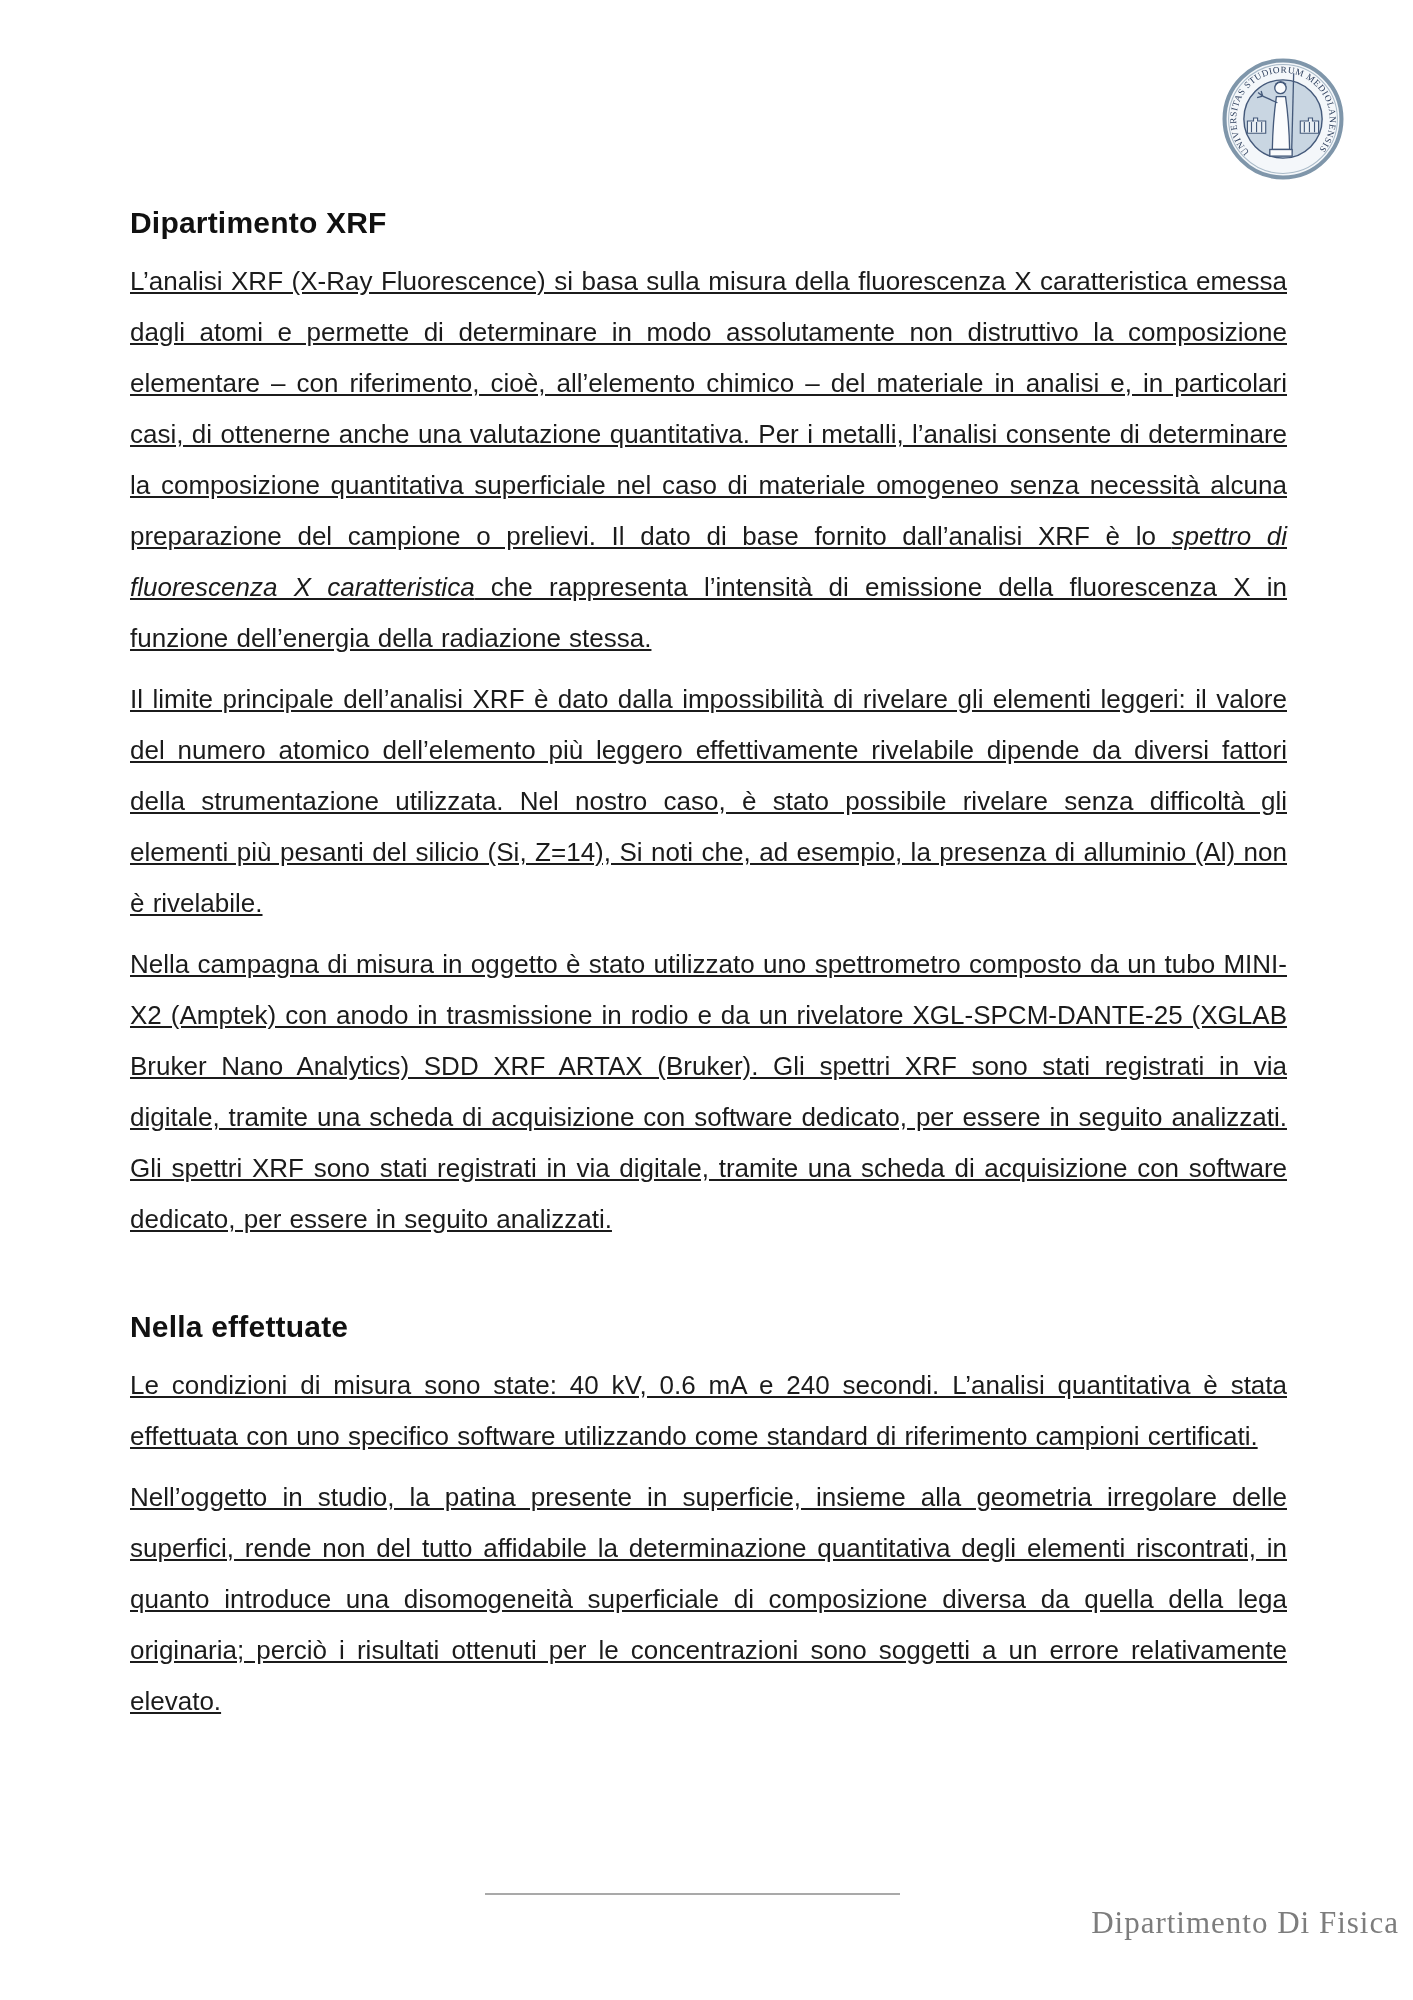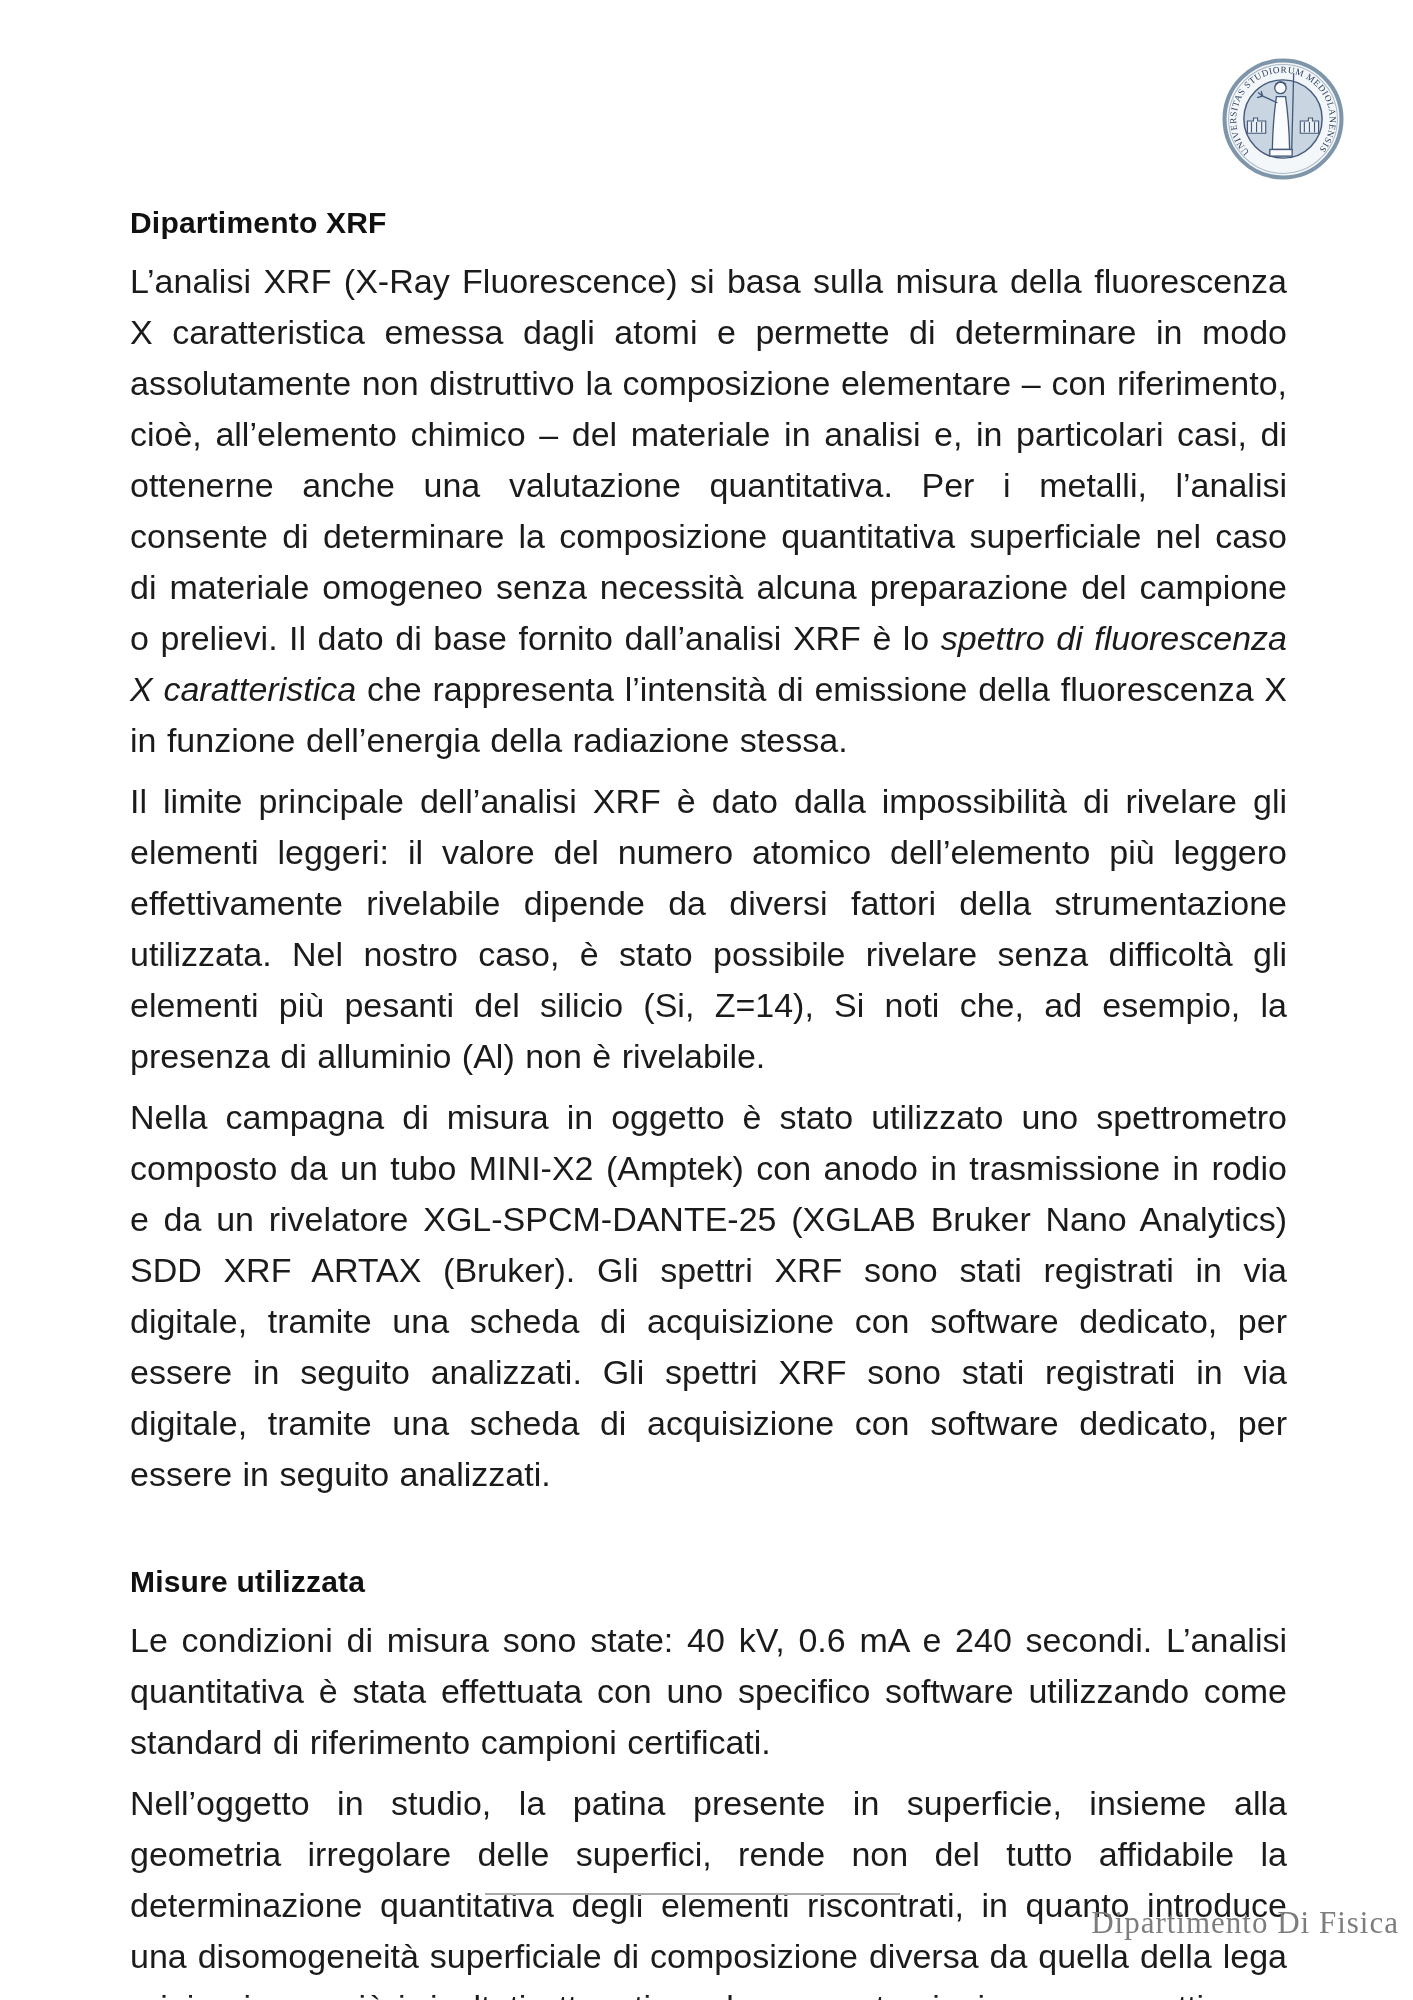--- a/index.html
+++ b/index.html
@@ -31,26 +31,27 @@
     line-height: 40px;
     font-weight: bold;
     color: #111111;
     margin: 0 0 13px 0;
     letter-spacing: 0.2px;
   }
   h1.sec-heading.second {
     margin-top: 62px;
   }
   p.body-par {
-    font-size: 34px;
+    font-size: 26px;
     line-height: 51px;
     text-align: justify;
     margin: 0 0 10px 0;
     color: #1b1b1b;
     word-spacing: 1px;
+    text-decoration: underline;
   }
   p.body-par em { font-style: italic; }
   .footer {
     position: absolute;
     left: 0;
     top: 1893px;
     width: 100%;
     text-align: right;
   }
   .footer-line {
@@ -114,21 +115,21 @@
   <div class="content">
 
     <h1 class="sec-heading">Dipartimento XRF</h1>
 
     <p class="body-par"><span>L’analisi XRF (X-Ray Fluorescence) si basa sulla misura della fluorescenza X caratteristica emessa dagli atomi e permette di determinare in modo assolutamente non distruttivo la composizione elementare – con riferimento, cioè, all’elemento chimico – del materiale in analisi e, in particolari casi, di ottenerne anche una valutazione quantitativa. Per i metalli, l’analisi consente di determinare la composizione quantitativa superficiale nel caso di materiale omogeneo senza necessità alcuna preparazione del campione o prelievi. Il dato di base fornito dall’analisi XRF è lo </span><em>spettro di fluorescenza X caratteristica</em><span> che rappresenta l’intensità di emissione della fluorescenza X in funzione dell’energia della radiazione stessa.</span></p>
 
     <p class="body-par">Il limite principale dell’analisi XRF è dato dalla impossibilità di rivelare gli elementi leggeri: il valore del numero atomico dell’elemento più leggero effettivamente rivelabile dipende da diversi fattori della strumentazione utilizzata. Nel nostro caso, è stato possibile rivelare senza difficoltà gli elementi più pesanti del silicio (Si, Z=14), Si noti che, ad esempio, la presenza di alluminio (Al) non è rivelabile.</p>
 
     <p class="body-par">Nella campagna di misura in oggetto è stato utilizzato uno spettrometro composto da un tubo MINI-X2 (Amptek) con anodo in trasmissione in rodio e da un rivelatore XGL-SPCM-DANTE-25 (XGLAB Bruker Nano Analytics) SDD XRF ARTAX (Bruker). Gli spettri XRF sono stati registrati in via digitale, tramite una scheda di acquisizione con software dedicato, per essere in seguito analizzati. Gli spettri XRF sono stati registrati in via digitale, tramite una scheda di acquisizione con software dedicato, per essere in seguito analizzati.</p>
 
-    <h1 class="sec-heading second">Misure utilizzata</h1>
+    <h1 class="sec-heading second">Nella effettuate</h1>
 
     <p class="body-par">Le condizioni di misura sono state: 40 kV, 0.6 mA e 240 secondi. L’analisi quantitativa è stata effettuata con uno specifico software utilizzando come standard di riferimento campioni certificati.</p>
 
     <p class="body-par">Nell’oggetto in studio, la patina presente in superficie, insieme alla geometria irregolare delle superfici, rende non del tutto affidabile la determinazione quantitativa degli elementi riscontrati, in quanto introduce una disomogeneità superficiale di composizione diversa da quella della lega originaria; perciò i risultati ottenuti per le concentrazioni sono soggetti a un errore relativamente elevato.</p>
 
   </div>
 
   <div class="footer">
     <div class="footer-line"></div>
     <div class="footer-text">Dipartimento Di Fisica</div>

